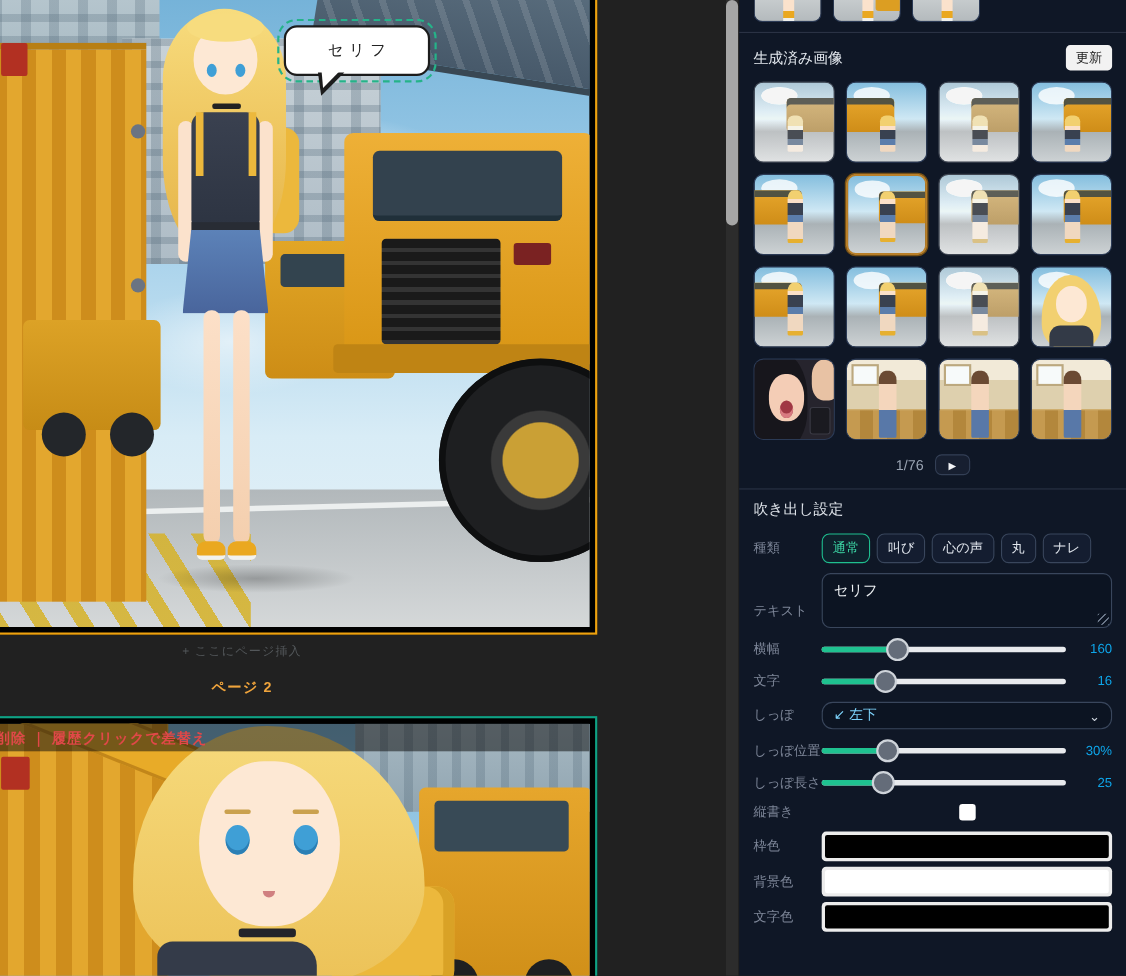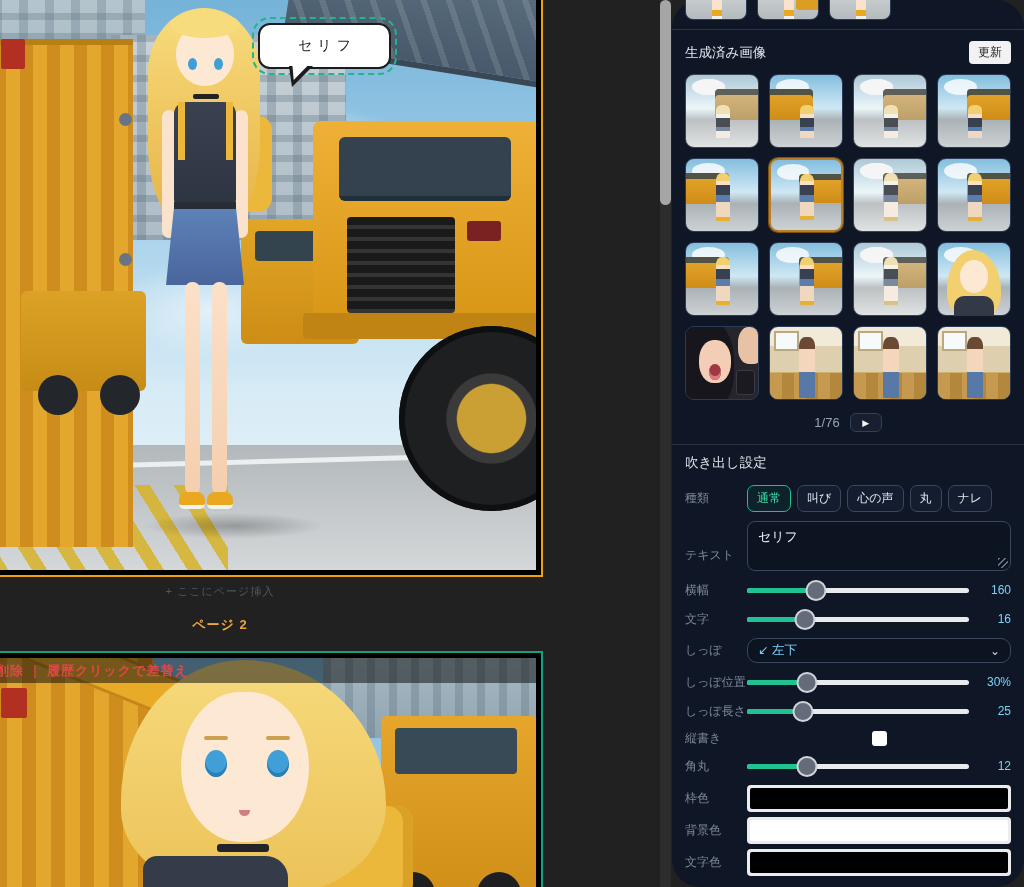--- a/index.html
+++ b/index.html
@@ -143,21 +143,21 @@
     display:flex; align-items:center; }
   .overlay2-text { font-size:13px; font-weight:bold; color:#e04848; letter-spacing:1px; padding-left:3px; }
 
   
   .scroll-track { position:absolute; left:660px; top:0; width:11px; height:887px; background:#2c2c2c; }
   .scroll-thumb { position:absolute; left:0; top:0; width:11px; height:205px; background:#a6a6a6;
     border-radius:6px; }
 
   
   .panel { position:absolute; left:672px; top:0; width:352px; height:887px; background:#0f1726;
-    padding:0 13px; color:#dfe4ea;border-radius:28px; }
+    padding:0 13px; color:#dfe4ea; }
   .part-row { display:flex; gap:10px; margin-bottom:9px; }
   .part-thumb { width:62px; height:20px; border-radius:0 0 8px 8px; overflow:hidden; position:relative;
     background:linear-gradient(#c6cbcd,#b4babd); border:1px solid #2b3a55; border-top:none; }
   .part-thumb .legs { position:absolute; left:44%; top:-6px; width:10px; height:26px;
     background:linear-gradient(#fbe2cc 0 62%, #eaa820 62% 86%, #f0f0ec 86%); }
   .part-thumb .trkc { position:absolute; right:-4px; top:-8px; width:26px; height:18px;
     background:#dc9e22; border-radius:3px; }
   .divider { height:1px; background:#2a3244; margin:0 -13px; }
 
   .gen-header { display:flex; justify-content:space-between; align-items:center; margin:11px 0 10px; }
@@ -224,21 +224,21 @@
   .type-btn.sel { background:rgba(16,185,129,.07); border:1.5px solid #1fbf8f; color:#3ddba8; }
   .textarea { width:100%; height:50px; background:#0c1422; border:1px solid #39465c; border-radius:8px;
     padding:6px 10px; font-size:13px; color:#eef1f4; position:relative; }
   .textarea::after { content:""; position:absolute; right:2px; bottom:2px; width:10px; height:10px;
     background:repeating-linear-gradient(135deg, #6a7688 0 1.5px, rgba(0,0,0,0) 1.5px 4.5px); }
   .slider { position:relative; flex:1; height:20px; margin-right:10px; }
   .slider .track { position:absolute; left:0; right:0; top:8px; height:5px; border-radius:3px; background:#e8eaed; }
   .slider .fill { position:absolute; left:0; top:8px; height:5px; border-radius:3px; background:#1fc290; }
   .slider .knob { position:absolute; top:0; width:21px; height:21px; border-radius:50%;
     background:#646c79; border:2px solid #cfd4da; transform:translateX(-50%); cursor:grab; }
-  .val { width:32px; flex:none; text-align:right; font-size:12px; color:#7dd3fc; }
+  .val { width:32px; flex:none; text-align:right; font-size:12px; color:#0ea5e9; }
   .select { flex:1; height:25px; background:#0c1422; border:1px solid #39465c; border-radius:10px;
     display:flex; align-items:center; justify-content:space-between; padding:0 10px; cursor:pointer; }
   .select-val { font-size:12.5px; color:#7dd3fc; }
   .chev { font-size:12px; color:#cfd6df; }
   .check-row .ctrl { justify-content:center; }
   .checkbox { width:15px; height:15px; background:#fff; border-radius:3px; cursor:pointer; }
   .swatch { flex:1; background:#ececec; border-radius:4px; padding:3px; height:27px; cursor:pointer; }
   .swatch-fill { width:100%; height:100%; border-radius:2px; }
   .color-row { margin-bottom:5px; }
 </style>
@@ -532,31 +532,20 @@
         </div>
     </div>
 
     <div class="row check-row">
       <span class="lbl">縦書き</span>
       <div class="ctrl">
           <span class="checkbox"></span>
         </div>
     </div>
 
-    <div class="row">
-      <span class="lbl">角丸</span>
-      <div class="ctrl">
-          <div class="slider">
-        <span class="track"></span>
-            <span class="fill" style="width: 27%;"></span>
-        <span class="knob" style="left: 27%;"></span>
-      </div>
-          <span class="val">12</span>
-        </div>
-    </div>
 
     <div class="row color-row">
       <span class="lbl">枠色</span>
       <div class="ctrl">
           <div class="swatch">
         <div class="swatch-fill" style="background: rgb(0, 0, 0);"></div>
       </div>
         </div>
     </div>
 

